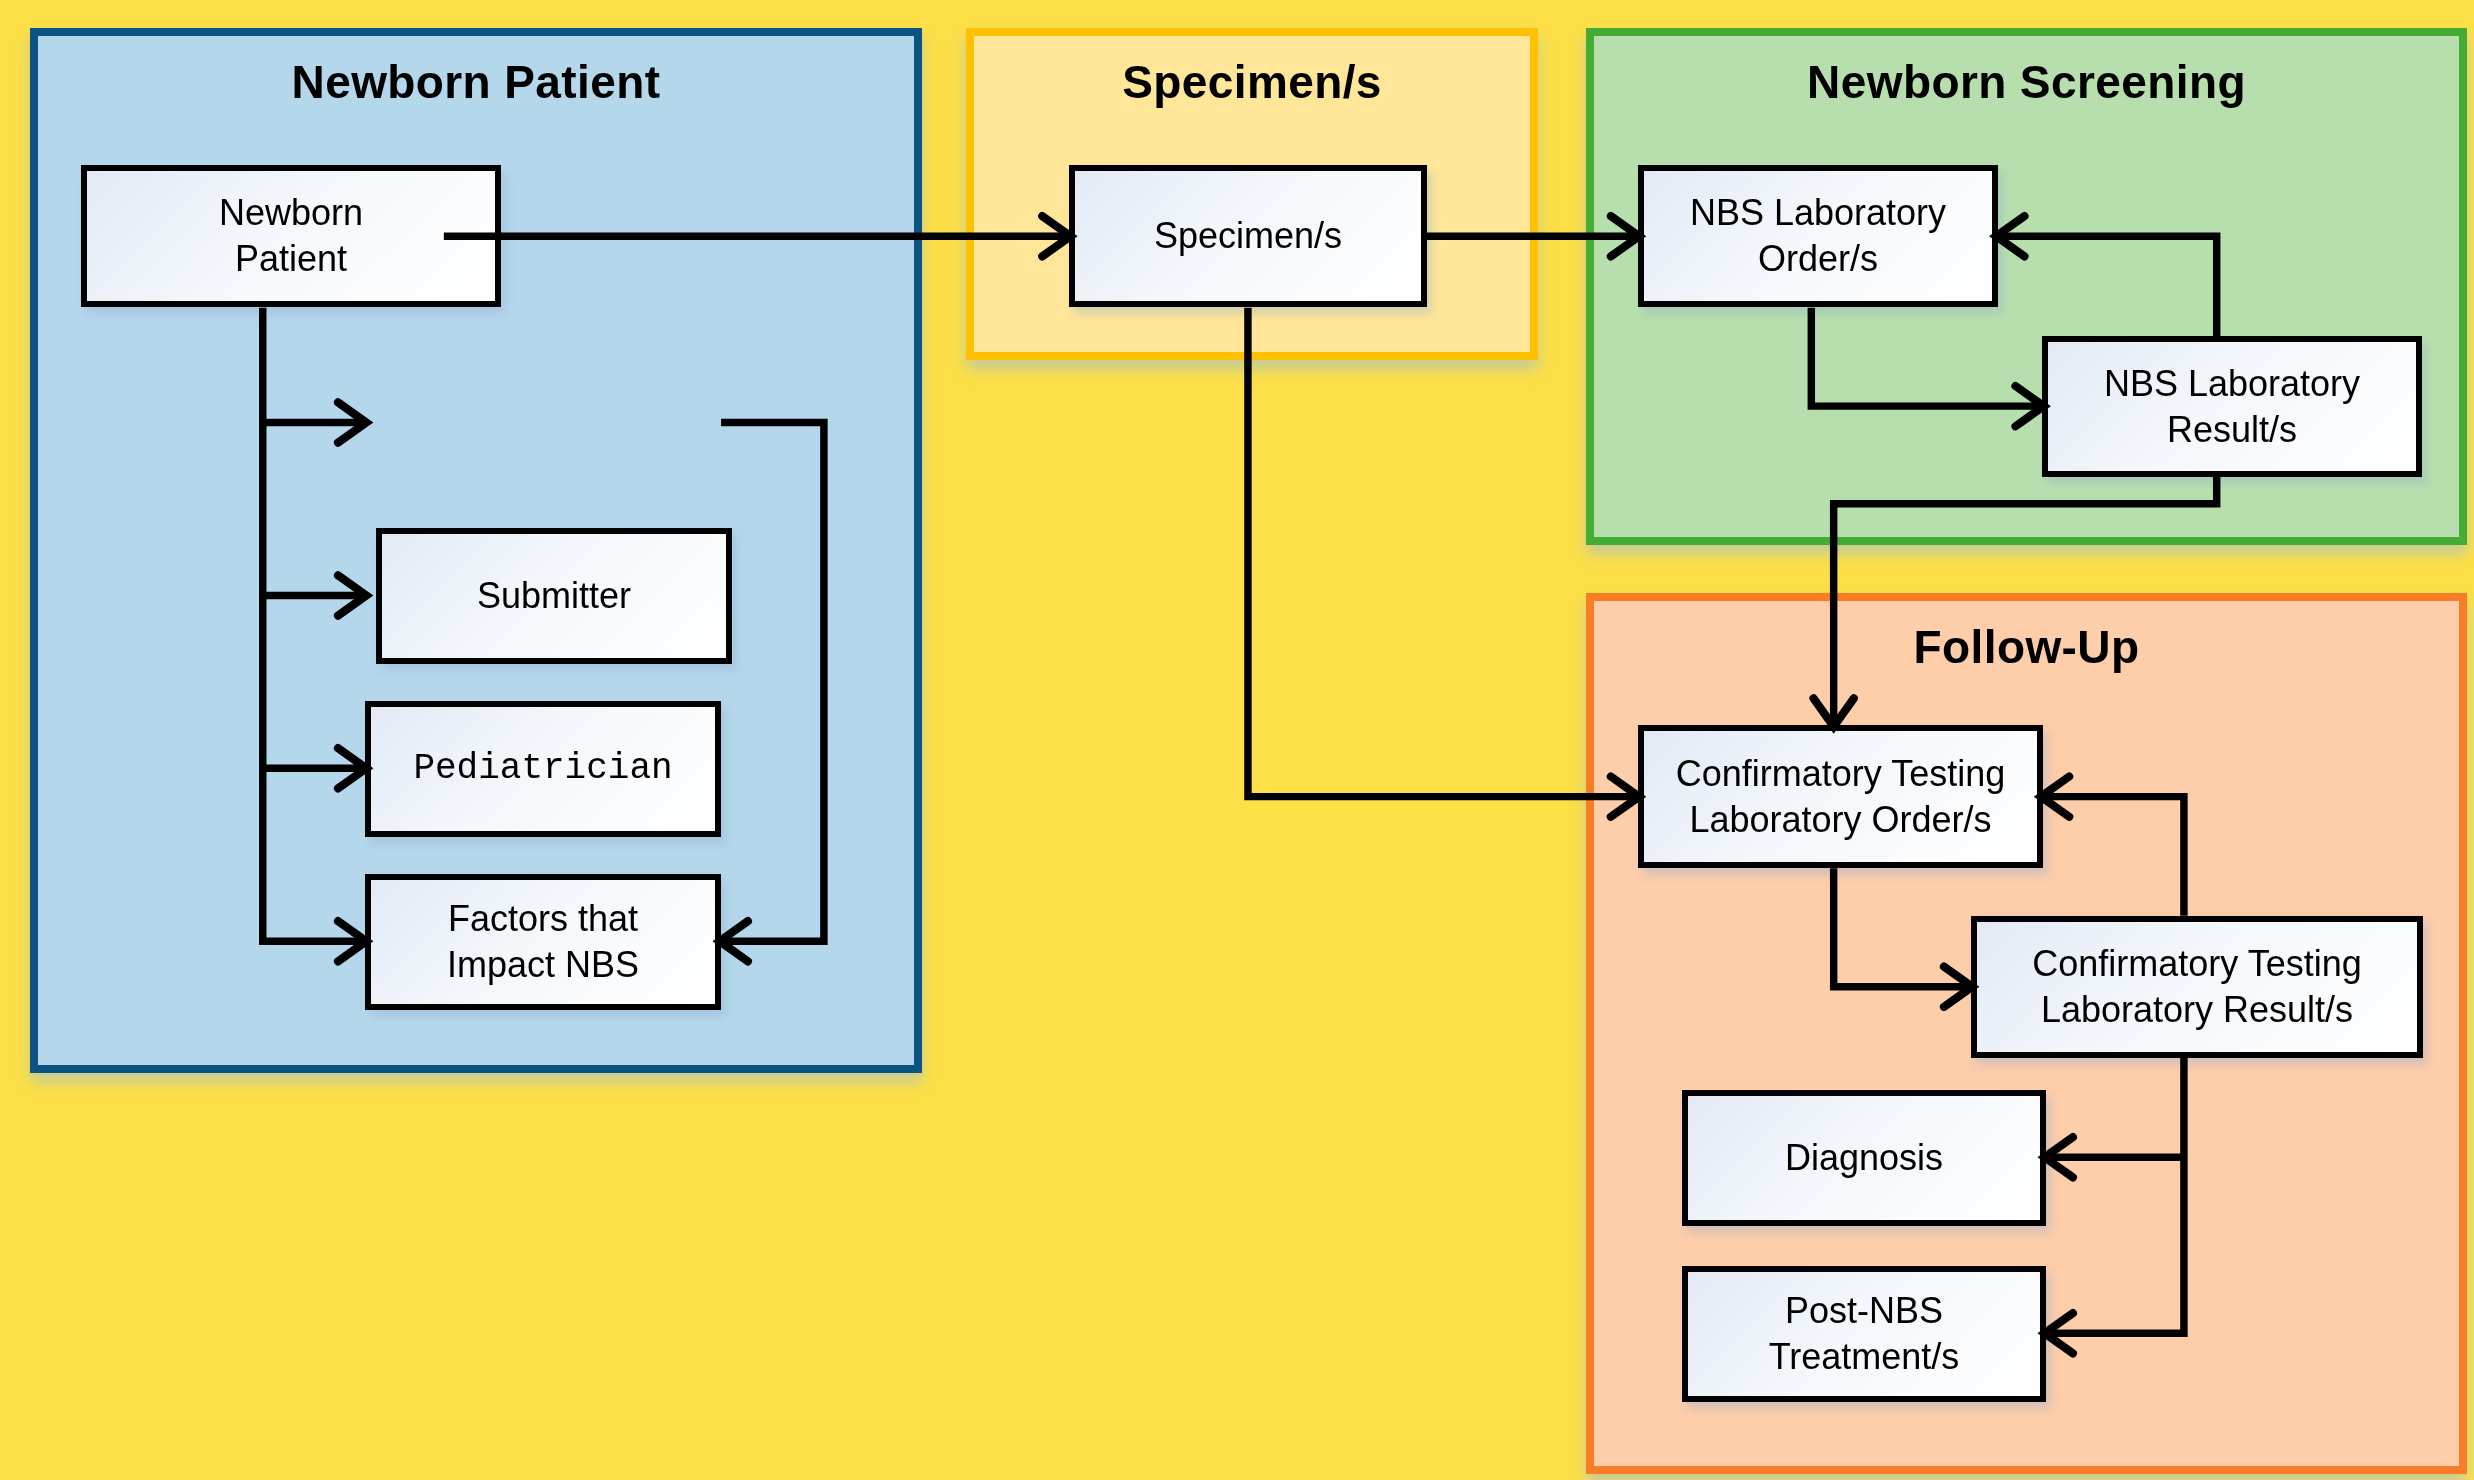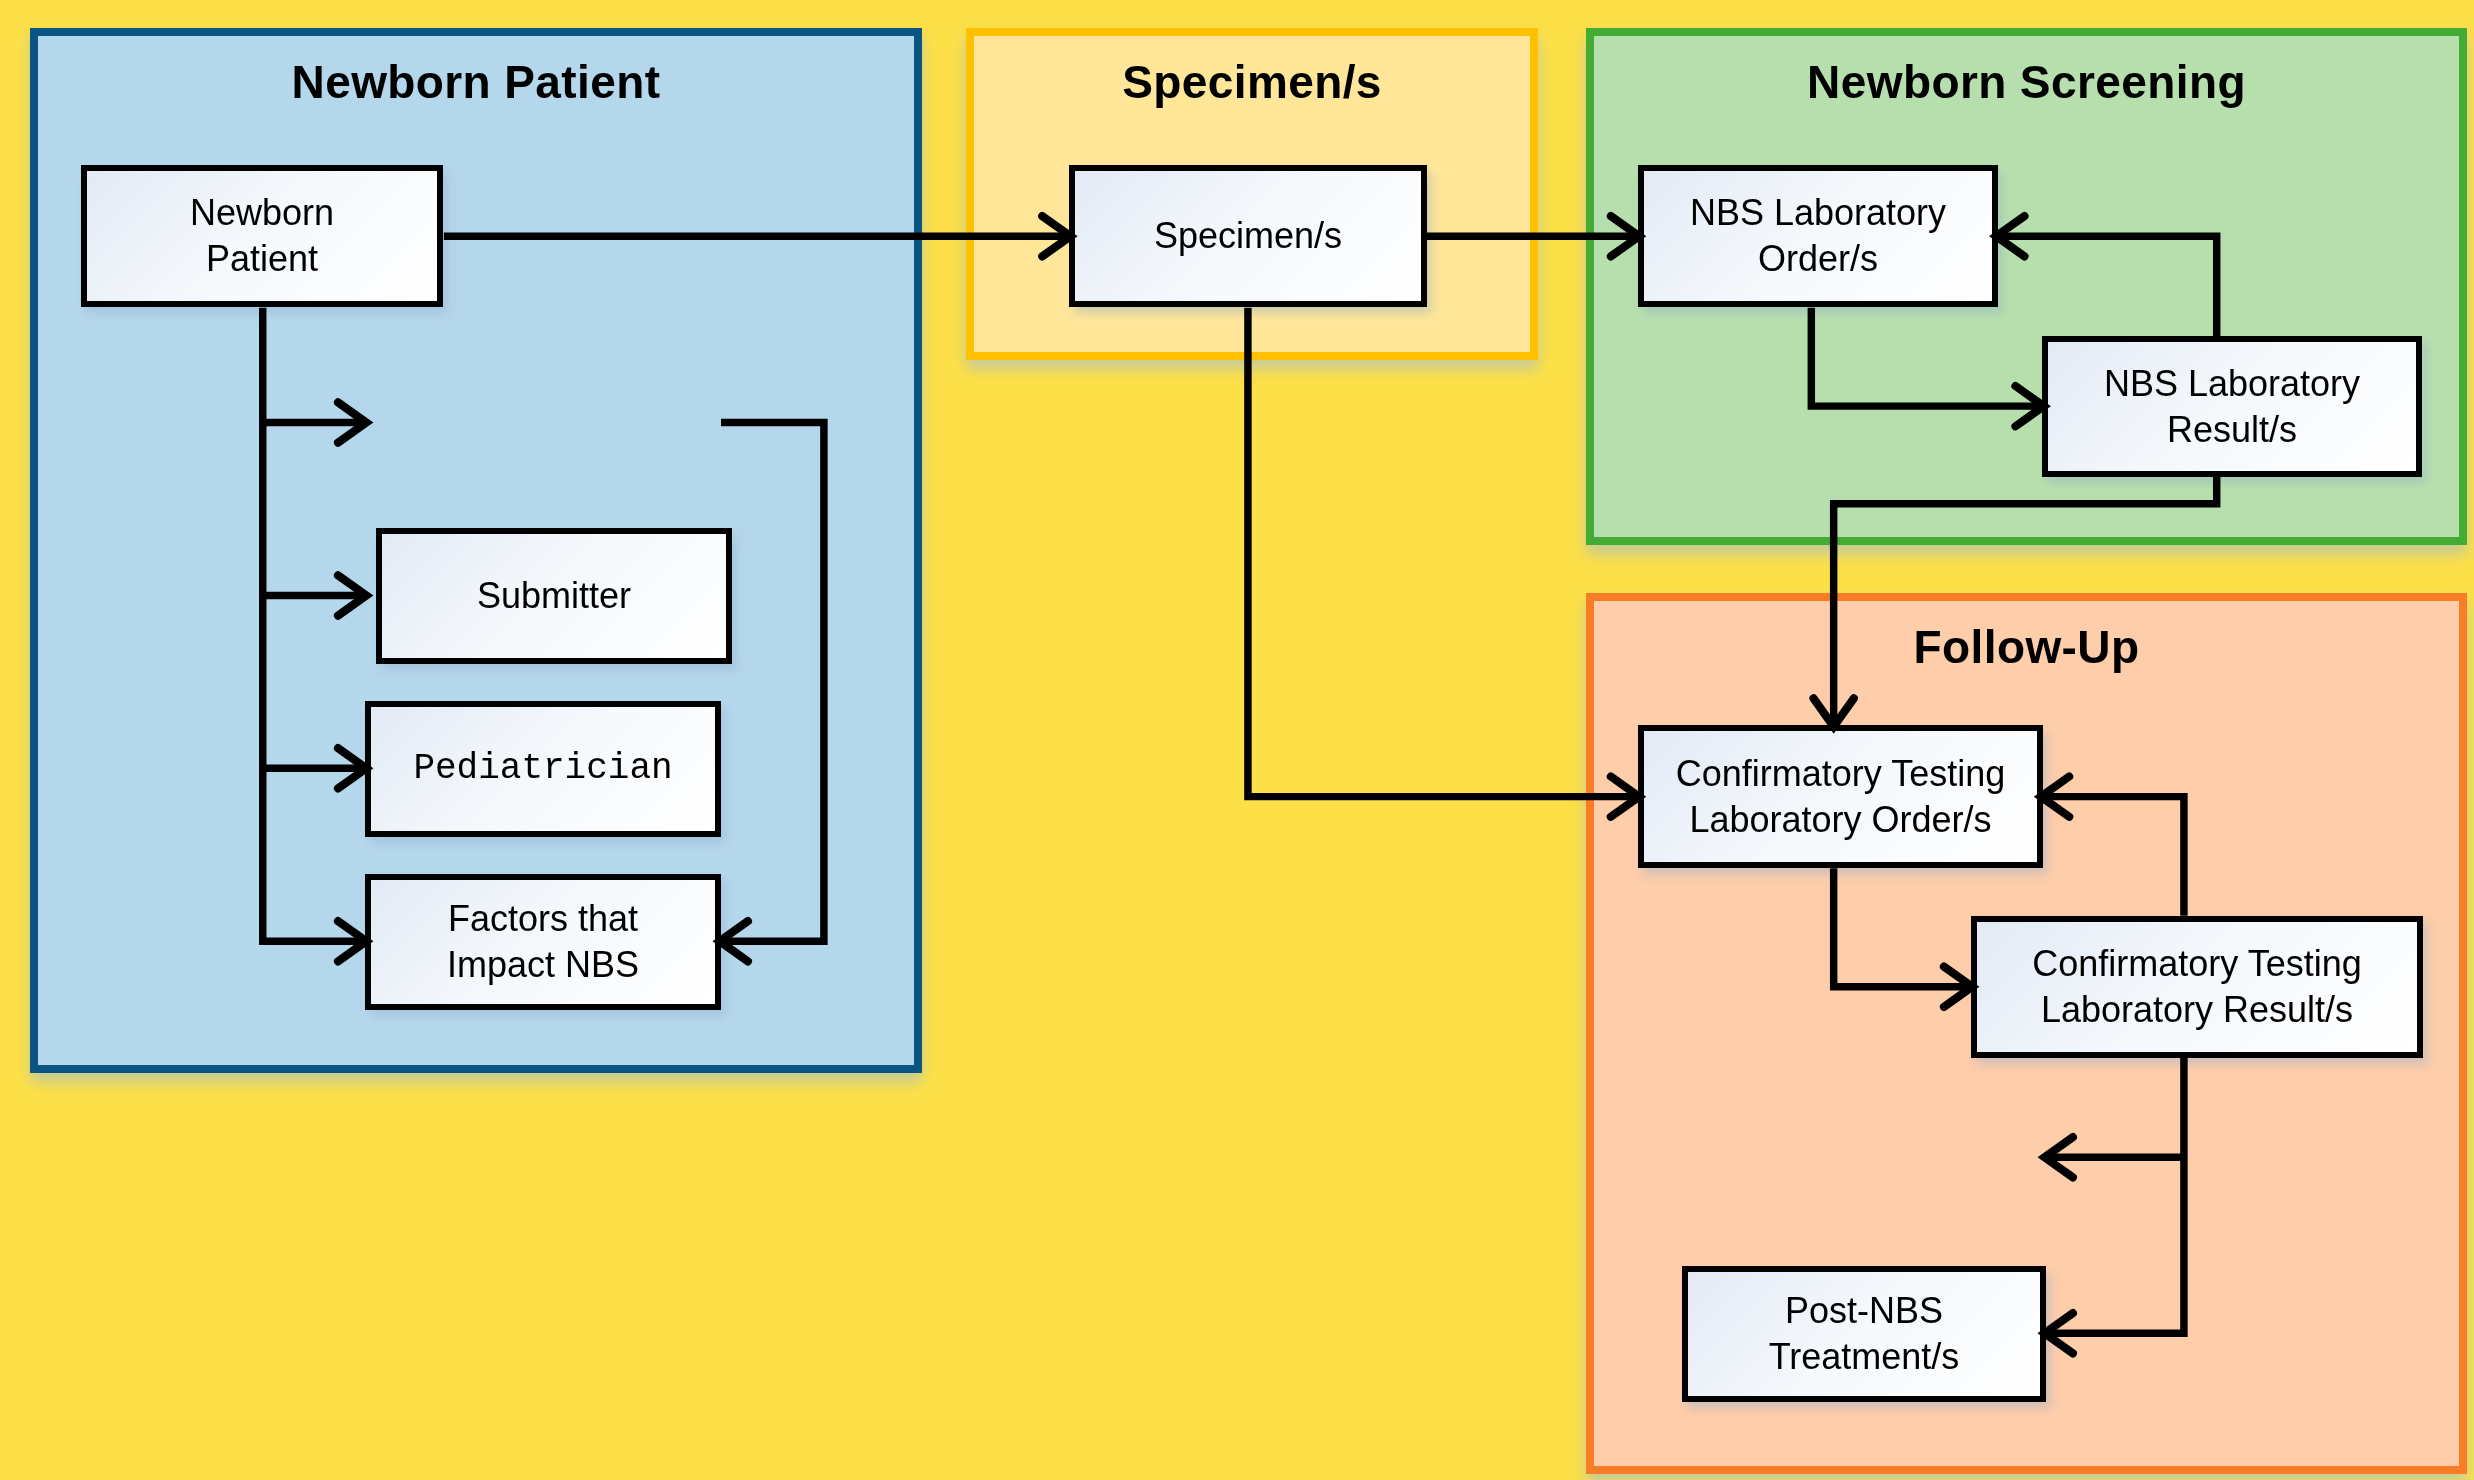--- a/index.html
+++ b/index.html
@@ -43,21 +43,21 @@
   </div>
 
   <div class="container c-green" style="left:1586px;top:28px;width:881px;height:517px;">
     <div class="container-title">Newborn Screening</div>
   </div>
 
   <div class="container c-orange" style="left:1586px;top:593px;width:881px;height:881px;">
     <div class="container-title">Follow-Up</div>
   </div>
 
-  <div class="node" style="left:81px;top:165px;width:362px;height:142px;">Newborn
+  <div class="node" style="left:81px;top:165px;width:420px;height:142px;">Newborn
 Patient</div>
 
 
   <div class="node" style="left:376px;top:528px;width:356px;height:136px;">Submitter</div>
 
   <div class="node" style="left:365px;top:701px;width:356px;height:136px;font-family:Liberation Mono, monospace;">Pediatrician</div>
 
   <div class="node" style="left:365px;top:874px;width:356px;height:136px;">Factors that
 Impact NBS</div>
 
@@ -68,20 +68,21 @@
 
   <div class="node" style="left:2042px;top:336px;width:380px;height:141px;">NBS Laboratory
 Result/s</div>
 
   <div class="node" style="left:1638px;top:725px;width:405px;height:143px;">Confirmatory Testing
 Laboratory Order/s</div>
 
   <div class="node" style="left:1971px;top:916px;width:452px;height:142px;">Confirmatory Testing
 Laboratory Result/s</div>
 
+  <div class="node" style="left:1682px;top:1090px;width:364px;height:136px;">Diagnosis</div>
 
   <div class="node" style="left:1682px;top:1266px;width:364px;height:136px;">Post-NBS
 Treatment/s</div>
 
   <svg class="wires" width="2475" height="1480" viewBox="0 0 3320 1986">
     <defs>
       <marker id="arw" orient="auto" markerUnits="userSpaceOnUse" markerWidth="90" markerHeight="90" viewBox="-60 -45 90 90" refX="0" refY="0">
         <path d="M-36,-27 L2,0 L-36,27" fill="none" stroke="#000" stroke-width="11" stroke-linecap="round"></path>
       </marker>
     </defs>

